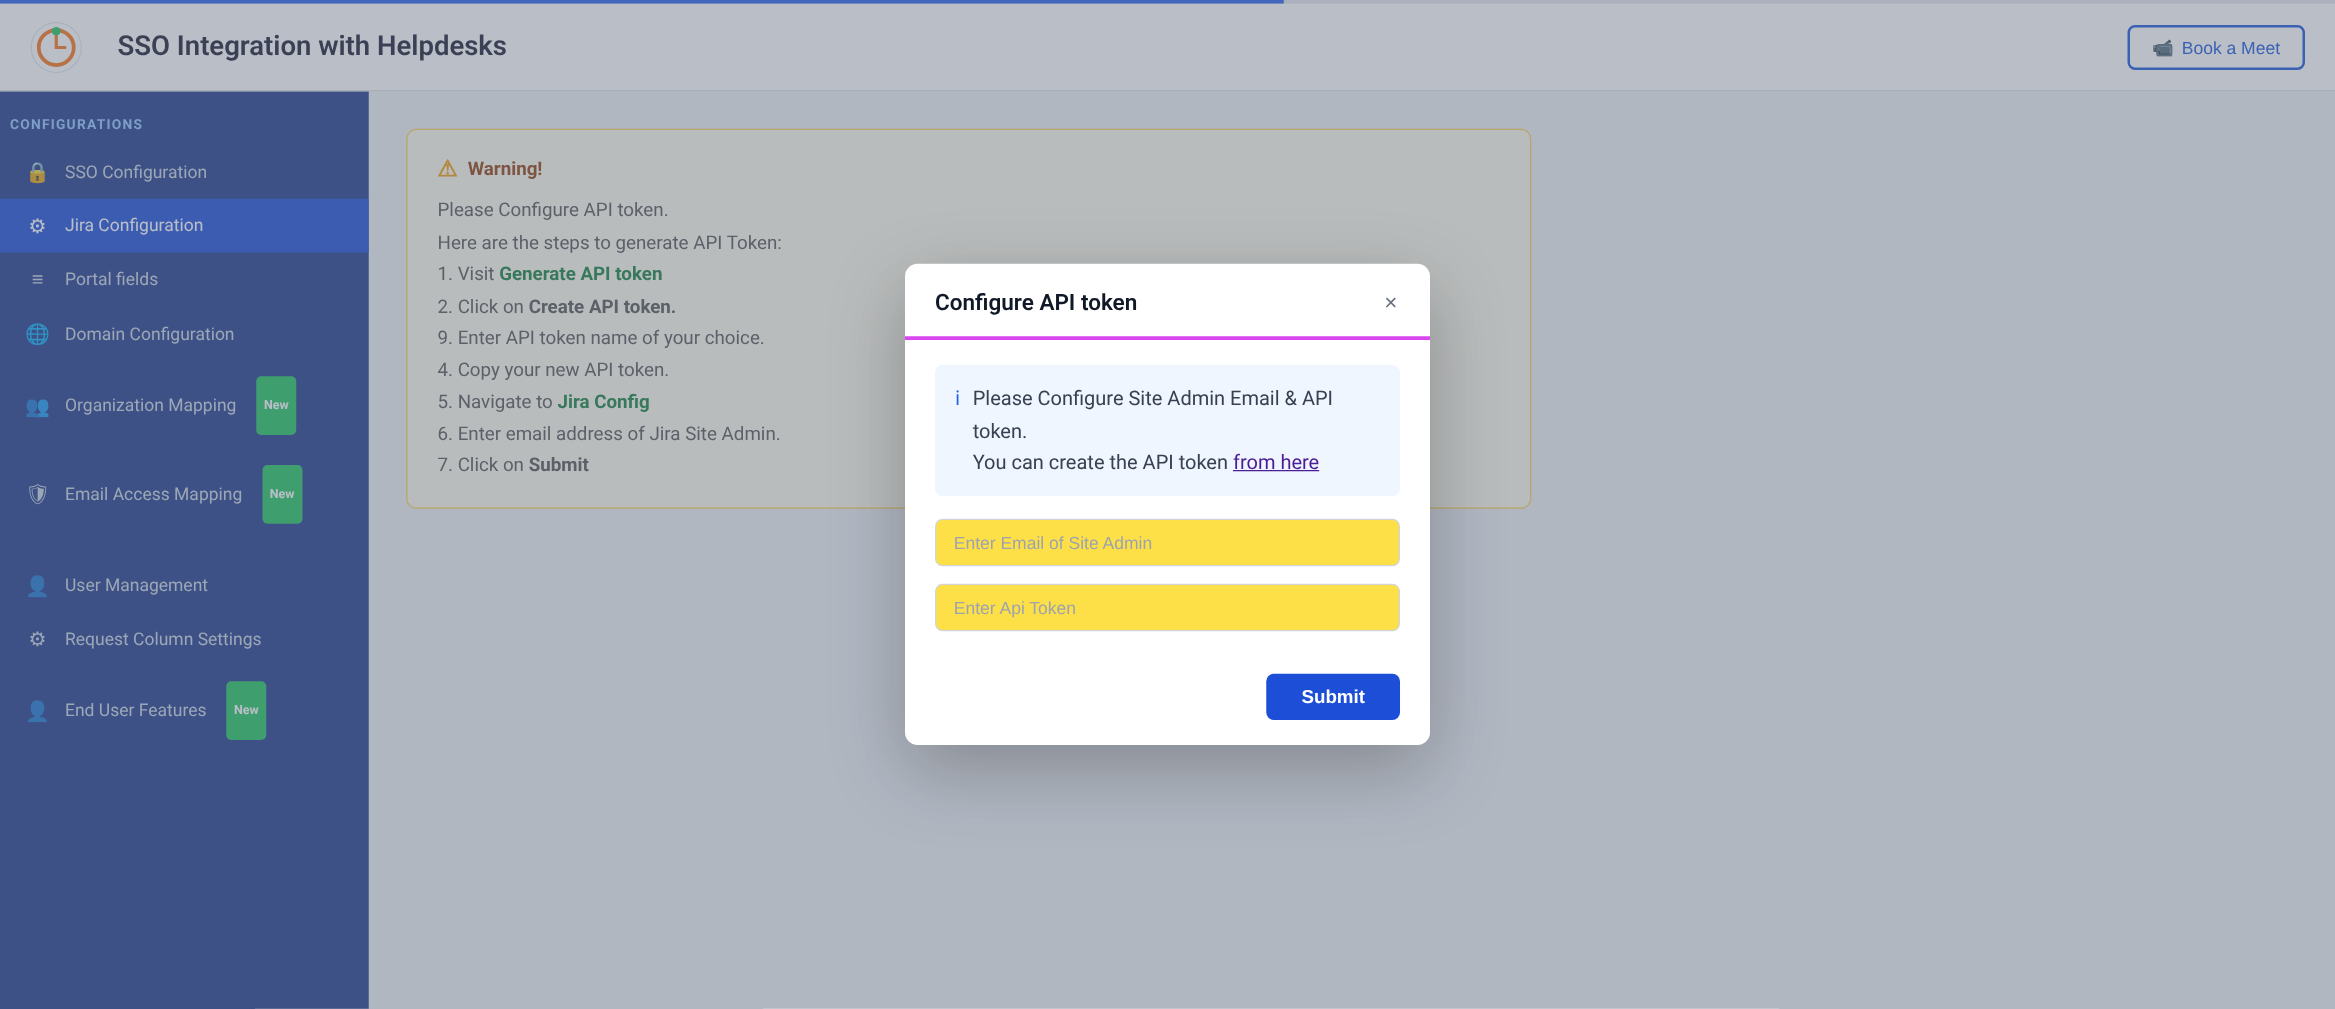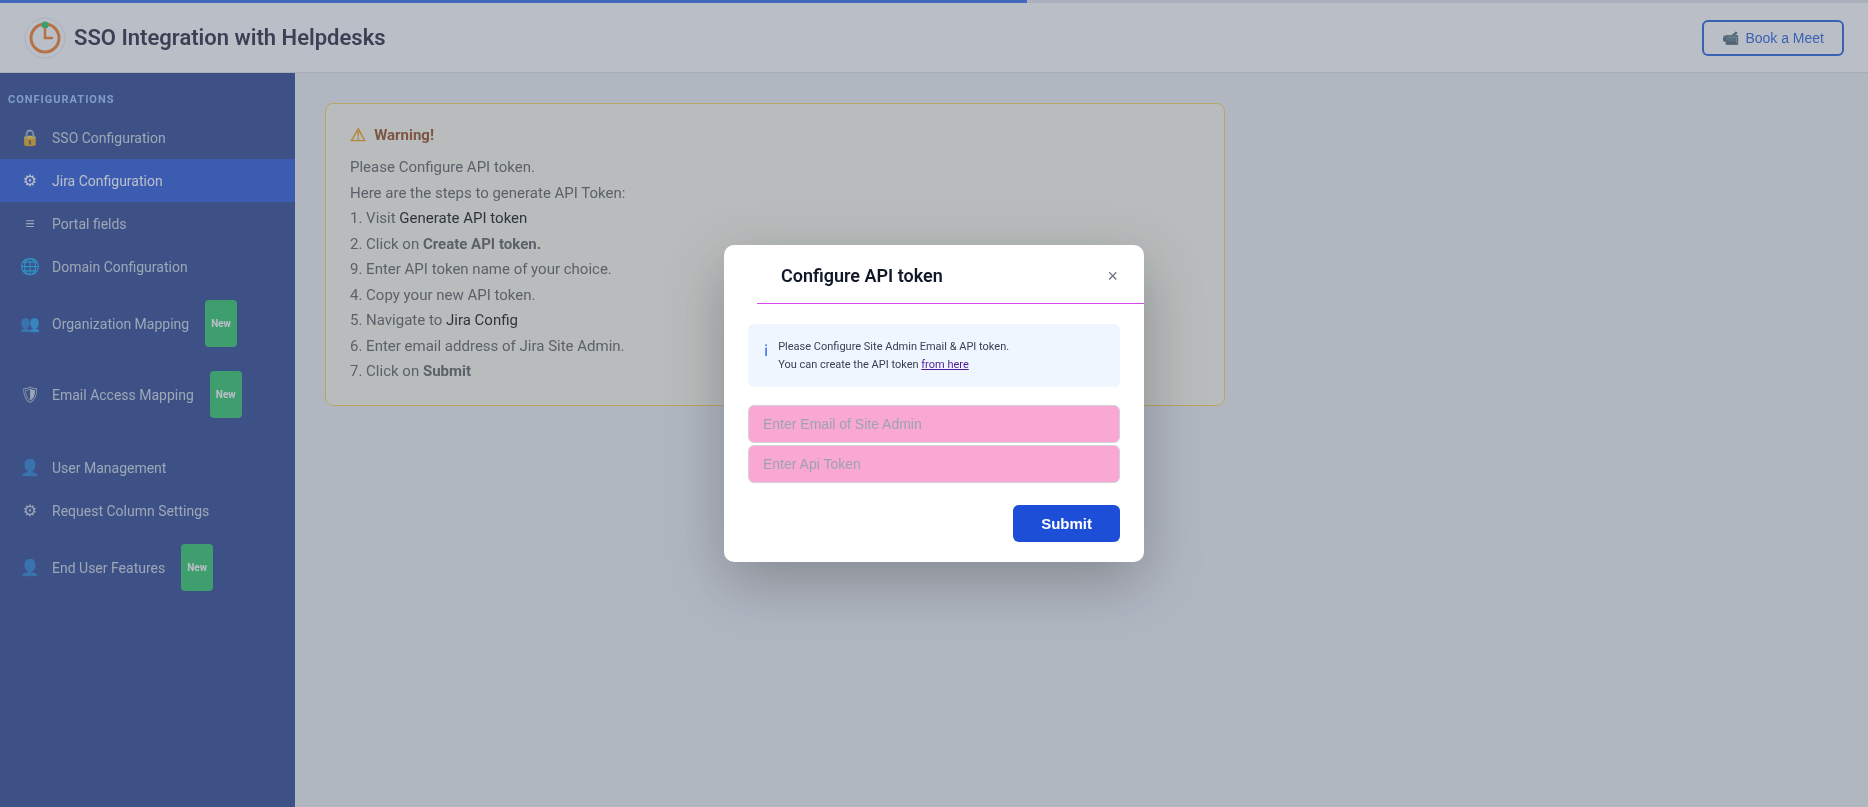--- a/index.html
+++ b/index.html
@@ -4,21 +4,21 @@
   <style>
     * { box-sizing: border-box; margin: 0; padding: 0; }
     body { font-family: -apple-system, BlinkMacSystemFont, 'Segoe UI', Roboto, sans-serif; background: #f0f2f5; height: 807px; overflow: hidden; }
 
     
     .header {
       display: flex; align-items: center; justify-content: space-between;
       background: #fff; padding: 0 24px; height: 70px;
       border-bottom: 1px solid #e0e0e0; position: relative; z-index: 10;
     }
-    .header-left { display: flex; align-items: center; gap: 8px; }
+    .header-left { display: flex; align-items: center; gap: 28px; }
     .logo-icon { width: 42px; height: 42px; }
     .header-title { font-size: 22px; font-weight: 600; color: #1a1a2e; }
     .book-meet-btn {
       border: 2px solid #1a56db; color: #1a56db; background: #fff;
       padding: 8px 18px; border-radius: 6px; font-size: 14px; font-weight: 500;
       cursor: pointer; display: flex; align-items: center; gap: 6px;
     }
 
     
     .layout { display: flex; height: calc(807px - 70px); }
@@ -49,55 +49,55 @@
     .main { flex: 1; padding: 30px; overflow-y: auto; position: relative; }
 
     
     .warning-box {
       background: #fffbeb; border: 1px solid #fcd34d; border-radius: 8px;
       padding: 20px 24px; max-width: 900px;
     }
     .warning-title { display: flex; align-items: center; gap: 8px; font-weight: 700; color: #92400e; margin-bottom: 10px; font-size: 15px; }
     .warning-icon { color: #f59e0b; font-size: 18px; }
     .warning-body { font-size: 15px; color: #555; line-height: 1.7; }
-    .warning-body a { color: #000000; text-decoration: none; }
+    .warning-body a { color: #15803d; text-decoration: none; font-weight: bold; }
 
     
     .overlay {
       position: fixed; top: 0; left: 0; right: 0; bottom: 0;
       background: rgba(100,110,130,0.45); z-index: 100;
       display: flex; align-items: center; justify-content: center;
     }
 
     
     .modal {
       background: #fff; border-radius: 10px; width: 420px;
       box-shadow: 0 20px 60px rgba(0,0,0,0.25); overflow: hidden;
     }
     .modal-header {
       display: flex; align-items: center; justify-content: space-between;
-      padding: 20px 24px 16px; border-bottom: 1px solid #d946ef; margin-left: 33px;
+      padding: 20px 24px 16px; border-bottom: 3px solid #d946ef;
     }
     .modal-title { font-size: 18px; font-weight: 600; color: #111827; }
     .modal-close-btn {
       background: none; border: none; cursor: pointer; font-size: 18px;
       color: #6b7280; line-height: 1; padding: 2px;
     }
     .modal-body { padding: 20px 24px; }
     .modal-info-box {
       background: #eff6ff; border-radius: 6px; padding: 14px 16px;
       display: flex; gap: 10px; margin-bottom: 18px;
     }
     .modal-info-icon { color: #2563eb; font-size: 16px; flex-shrink: 0; margin-top: 1px; }
-    .modal-info-text { font-size: 11px; color: #374151; line-height: 1.6; }
+    .modal-info-text { font-size: 16px; color: #374151; line-height: 1.6; }
     .modal-info-text a { color: #4c1d95; }
     .modal-input {
       width: 100%; border: 1.5px solid #d1d5db; border-radius: 6px;
       padding: 10px 14px; font-size: 14px; color: #374151;
-      outline: none; margin-bottom: 2px; background: #f9a8d4;
+      outline: none; margin-bottom: 14px; background: #fde047;
     }
     .modal-input::placeholder { color: #9ca3af; }
     .modal-footer {
       display: flex; justify-content: flex-end;
       padding: 0 24px 20px;
     }
     .submit-btn {
       background: #1d4ed8; color: #fff; border: none; border-radius: 6px;
       padding: 10px 28px; font-size: 15px; font-weight: 600; cursor: pointer;
     }

